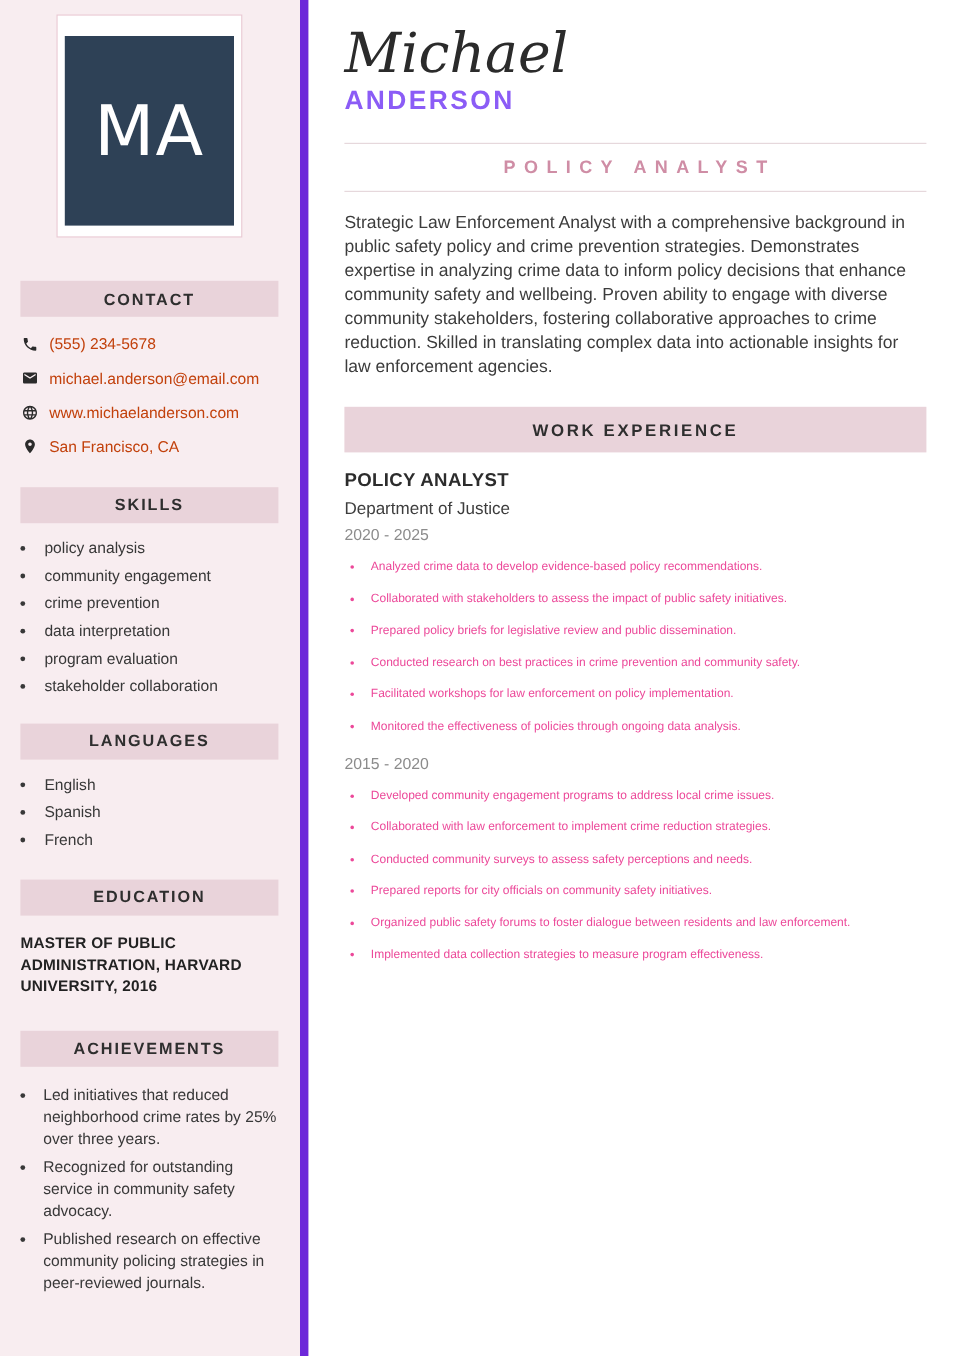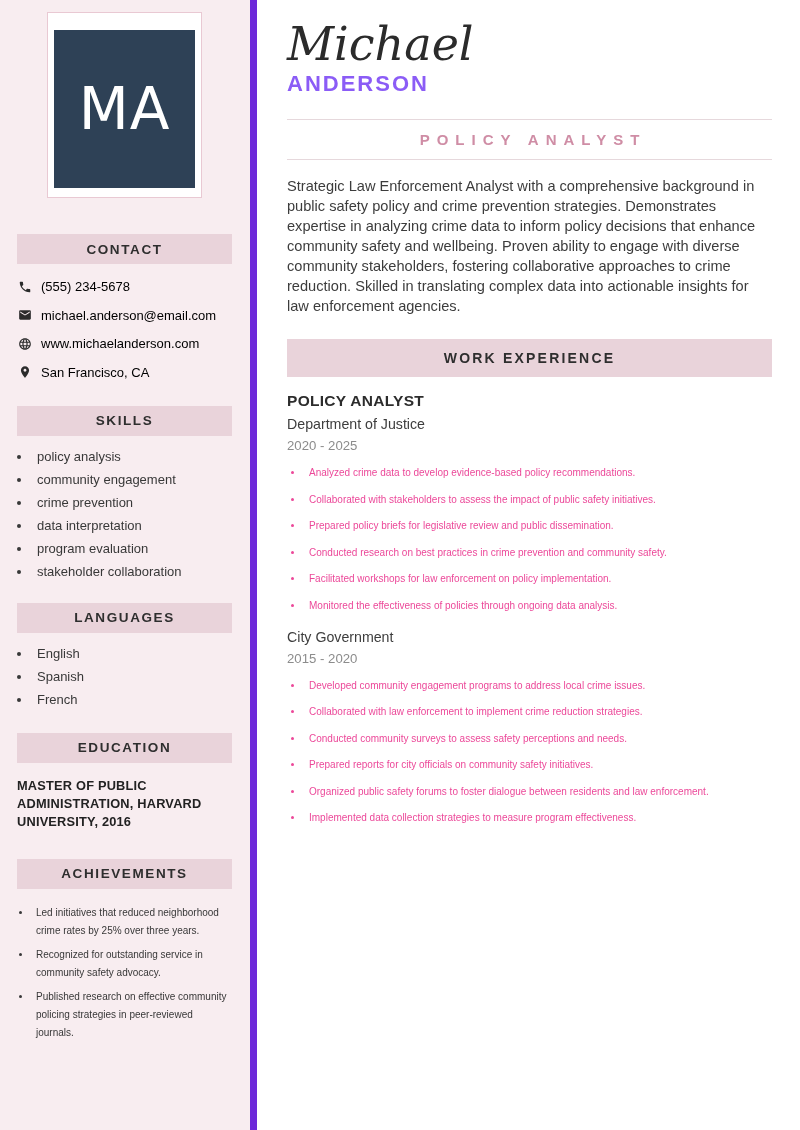--- a/index.html
+++ b/index.html
@@ -46,38 +46,38 @@
   }
   .band-contact   { margin-top:36px; }
   .band-skills    { margin-top:26px; }
   .band-languages { margin-top:24px; }
   .band-education { margin-top:26px; }
   .band-achievements { margin-top:28px; }
 
   .contact-list { list-style:none; margin:15px 0 0 1px; }
   .contact-item {
     display:flex; align-items:center; gap:9px;
-    font-size:13px; color:#000000;
+    font-size:13px; color:#c2410c;
     margin-bottom:13.5px;
   }
   .cicon { width:14px; height:14px; fill:#2b2b2b; flex-shrink:0; }
 
   .dot-list { list-style:disc; margin:13px 0 0 0; padding-left:15px; }
   .dot-list li {
     font-size:13px; color:#383838;
     padding-left:5px; margin-bottom:8px; line-height:15px;
   }
   .edu-text {
     margin-top:14px;
     font-weight:bold; font-size:12.8px; line-height:18px;
     color:#222222; letter-spacing:0.2px;
   }
   .ach-list { list-style:disc; margin:15px 0 0 0; padding-left:15px; }
   .ach-list li {
-    font-size:10px; color:#383838;
+    font-size:13px; color:#383838;
     padding-left:4px; margin-bottom:6px; line-height:18px;
   }
 
   
   .main { flex:1; padding:20px 28px 0 30px; }
   .first-name {
     font-family:"DejaVu Serif", serif;
     font-style:italic;
     font-size:46px; line-height:1.05;
     color:#2b2b2b;
@@ -221,21 +221,20 @@
         <li>Analyzed crime data to develop evidence-based policy recommendations.</li>
         <li>Collaborated with stakeholders to assess the impact of public safety initiatives.</li>
         <li>Prepared policy briefs for legislative review and public dissemination.</li>
         <li>Conducted research on best practices in crime prevention and community safety.</li>
         <li>Facilitated workshops for law enforcement on policy implementation.</li>
         <li>Monitored the effectiveness of policies through ongoing data analysis.</li>
       </ul>
     </section>
 
     <section class="job">
-      <div class="job-company">City Government</div>
       <div class="job-dates">2015 - 2020</div>
       <ul class="job-bullets">
         <li>Developed community engagement programs to address local crime issues.</li>
         <li>Collaborated with law enforcement to implement crime reduction strategies.</li>
         <li>Conducted community surveys to assess safety perceptions and needs.</li>
         <li>Prepared reports for city officials on community safety initiatives.</li>
         <li>Organized public safety forums to foster dialogue between residents and law enforcement.</li>
         <li>Implemented data collection strategies to measure program effectiveness.</li>
       </ul>
     </section>

